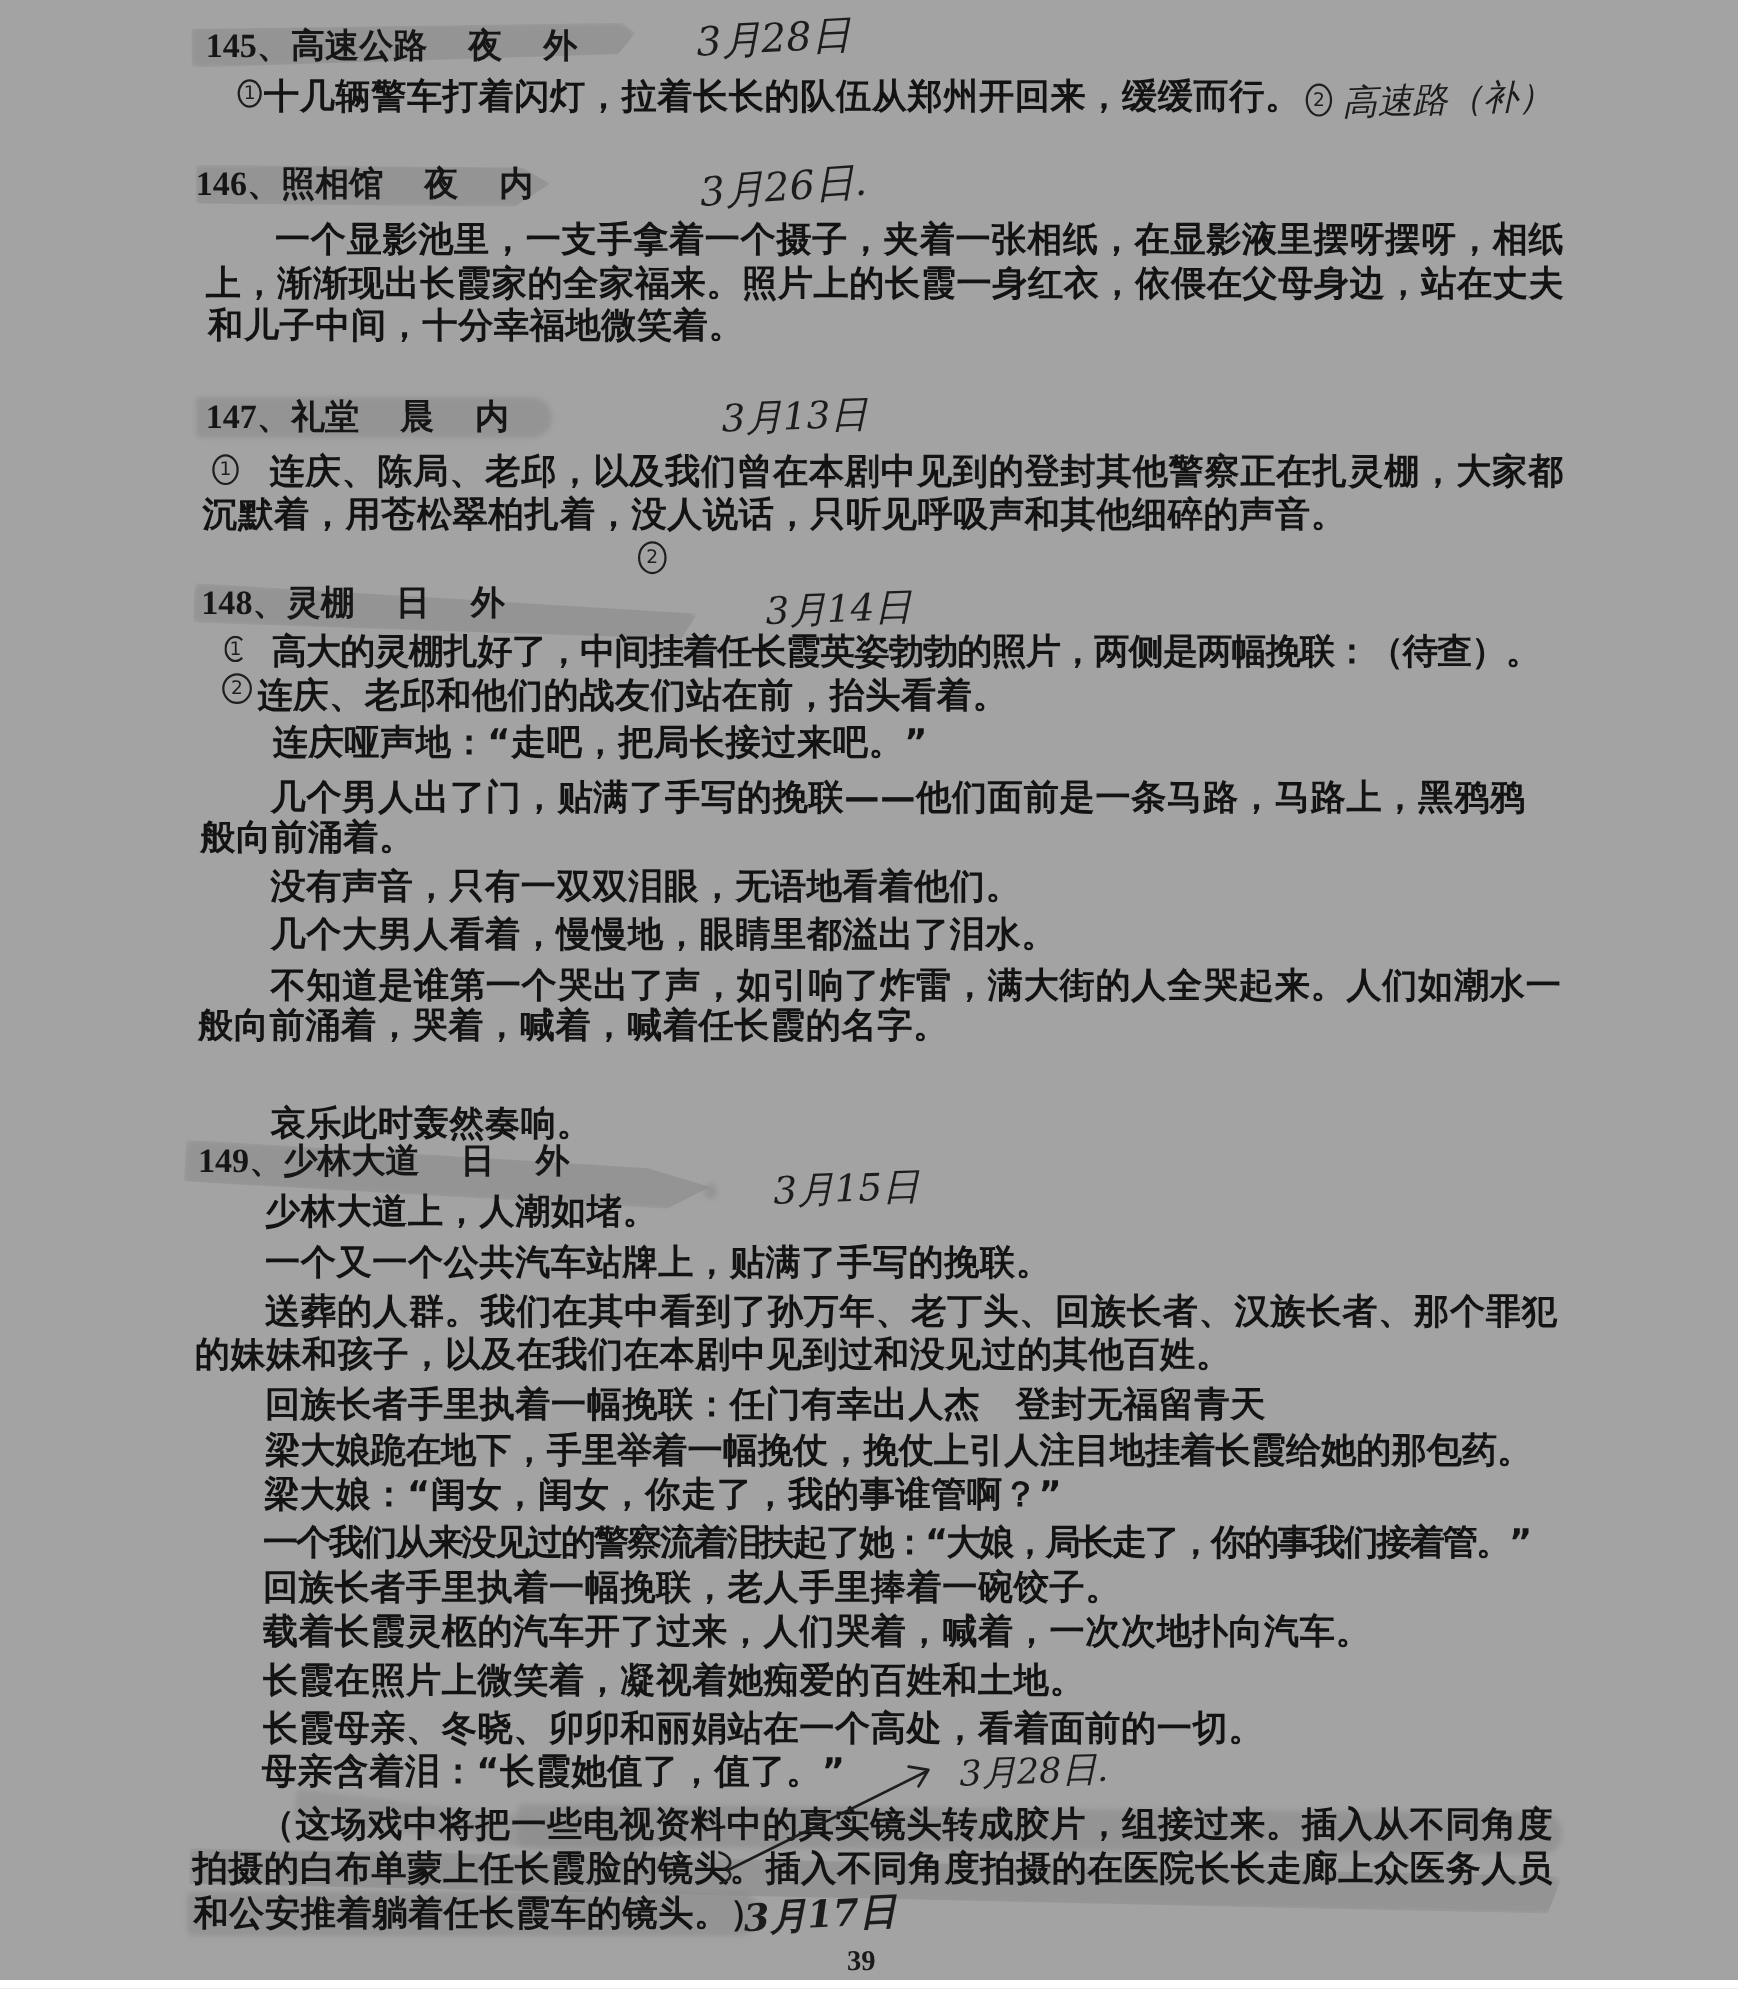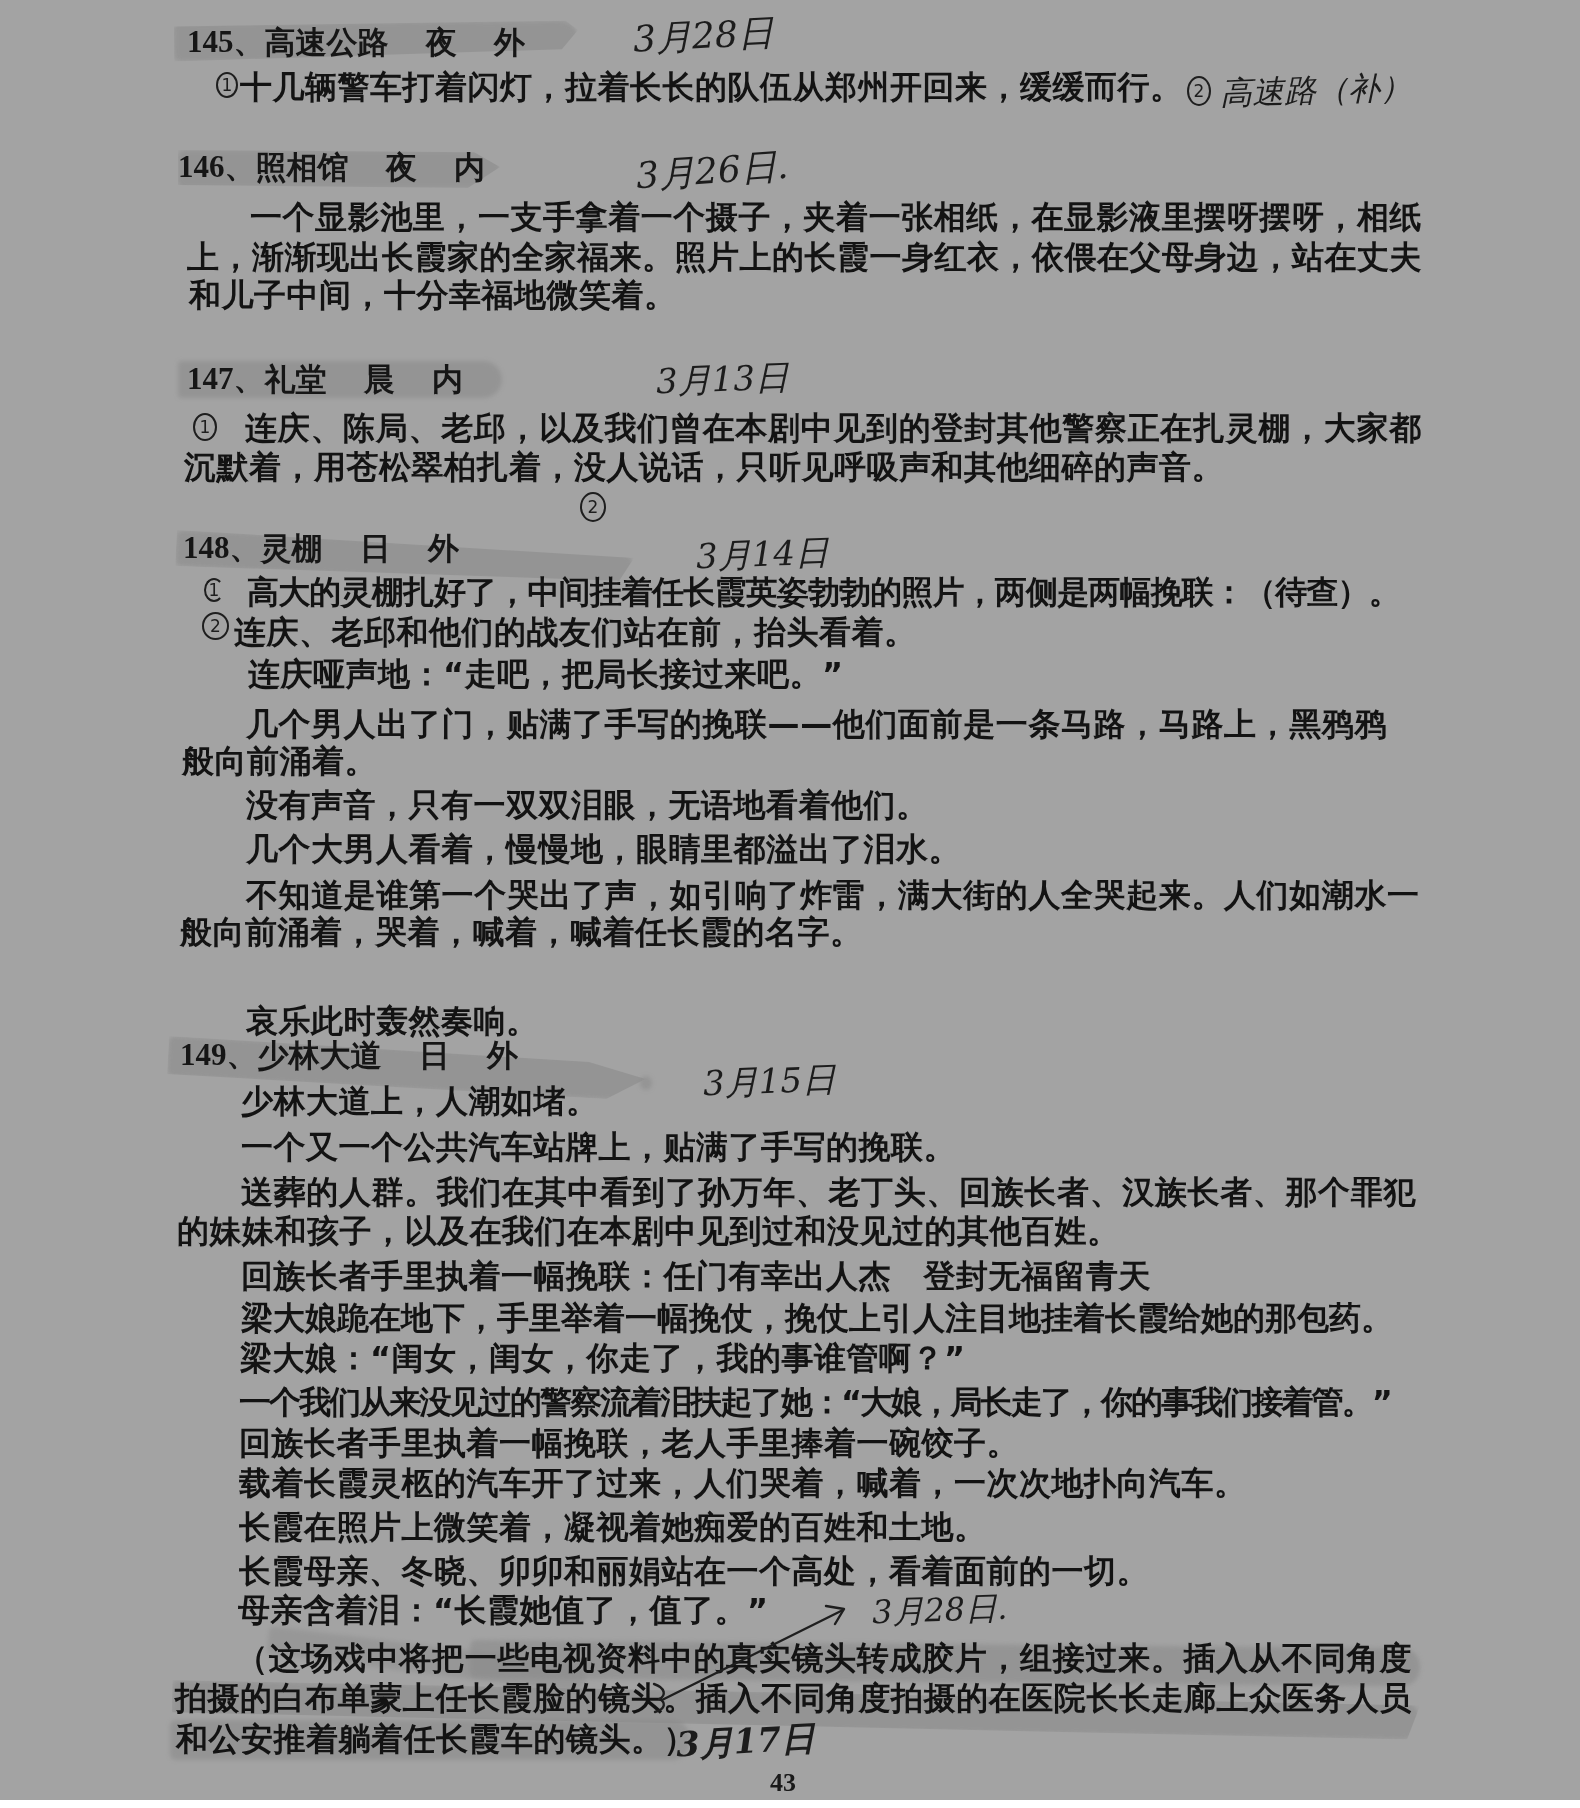--- a/index.html
+++ b/index.html
@@ -204,14 +204,14 @@
     <div class="hw" style="left:872px;top:1594px;font-size:32px;transform:rotate(-2deg);">3月28日.</div>
     <div class="hw" style="left:676px;top:1724px;font-size:34px;font-weight:700;transform:rotate(-3deg);">3月17日</div>
   </div>
 
   <svg class="ink" width="1580" height="1808" viewBox="0 0 1580 1808">
     <path d="M654 1684 C666 1688 666 1696 659 1699 C666 1702 666 1709 655 1712"></path>
     <path d="M662 1700 L843 1610"></path>
     <path d="M826 1606 L844 1609 L835 1624"></path>
   </svg>
 
-  <div class="pgno">43</div>
+  <div class="pgno">39</div>
 </div>
 
 </body></html>

